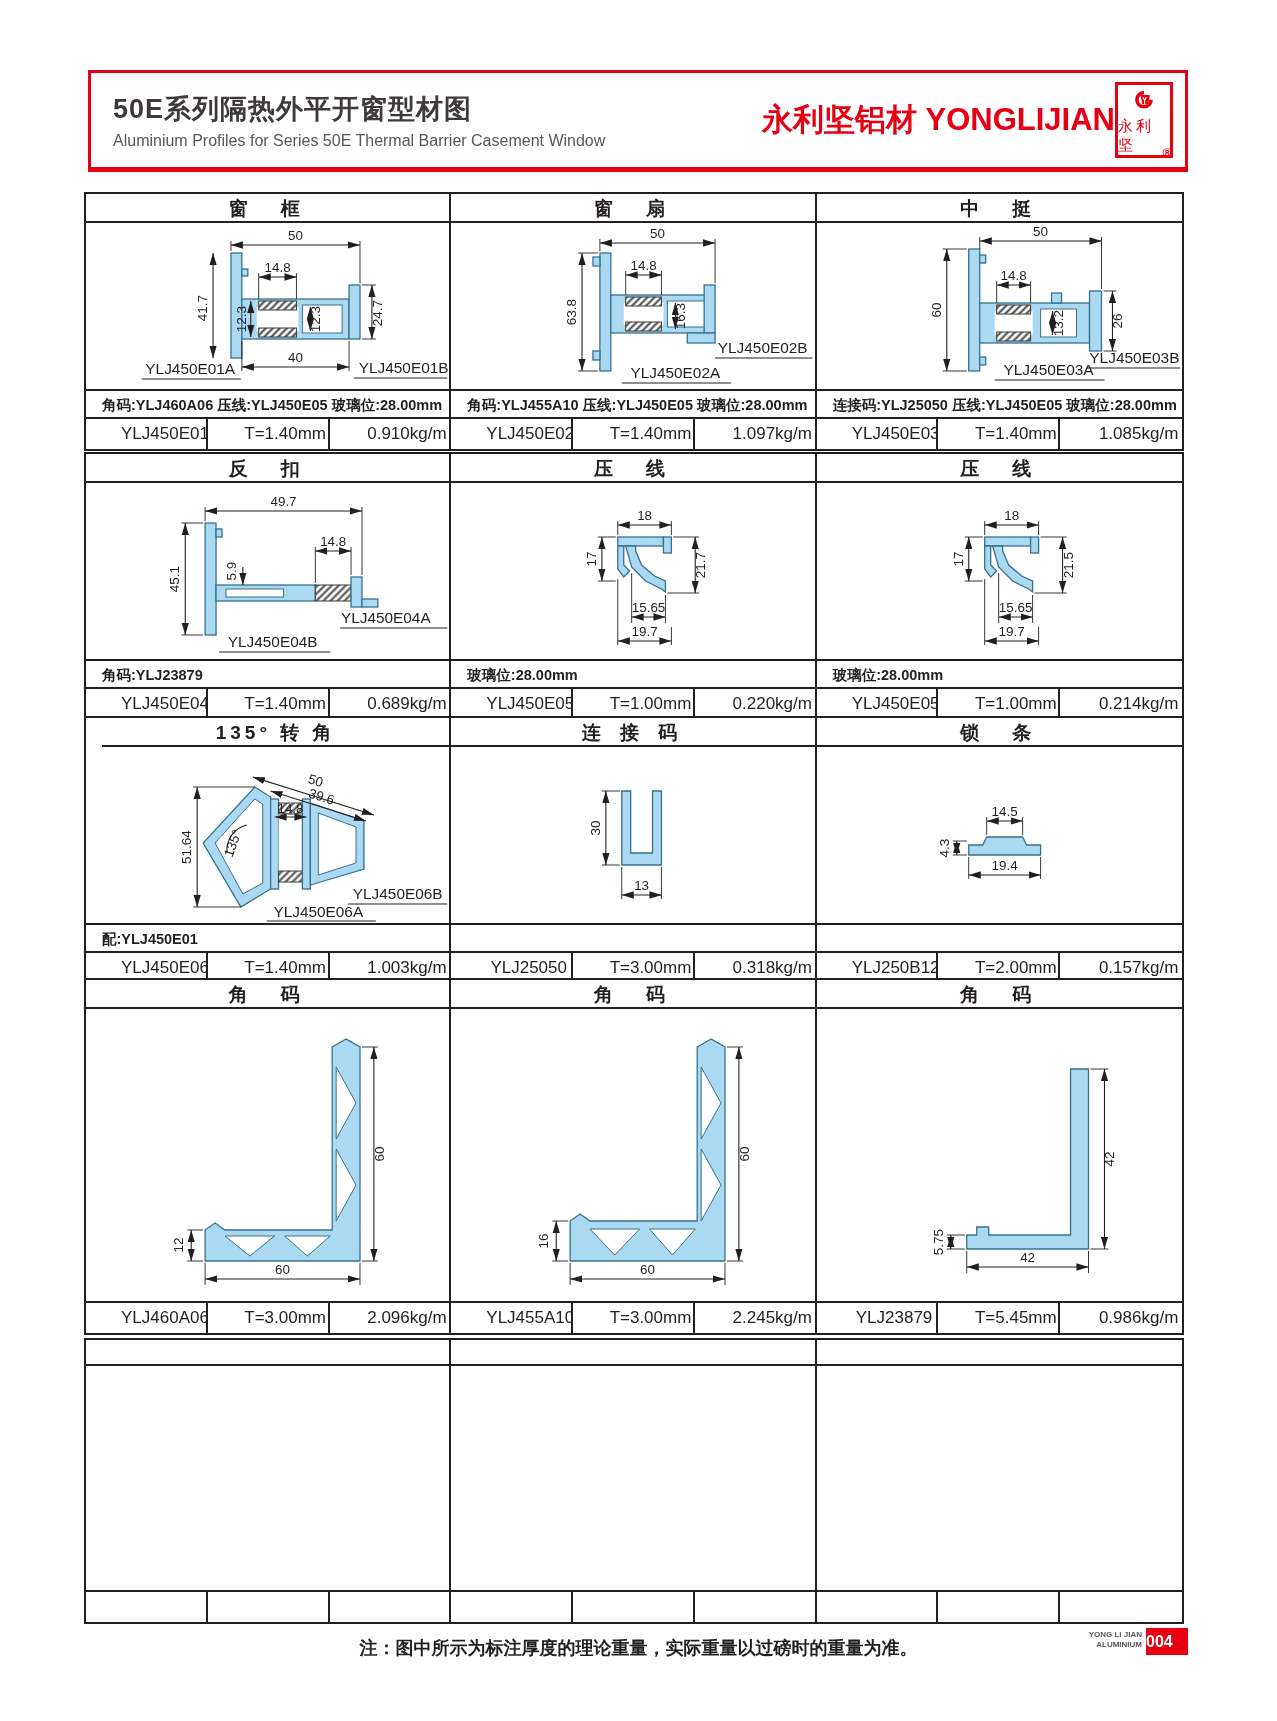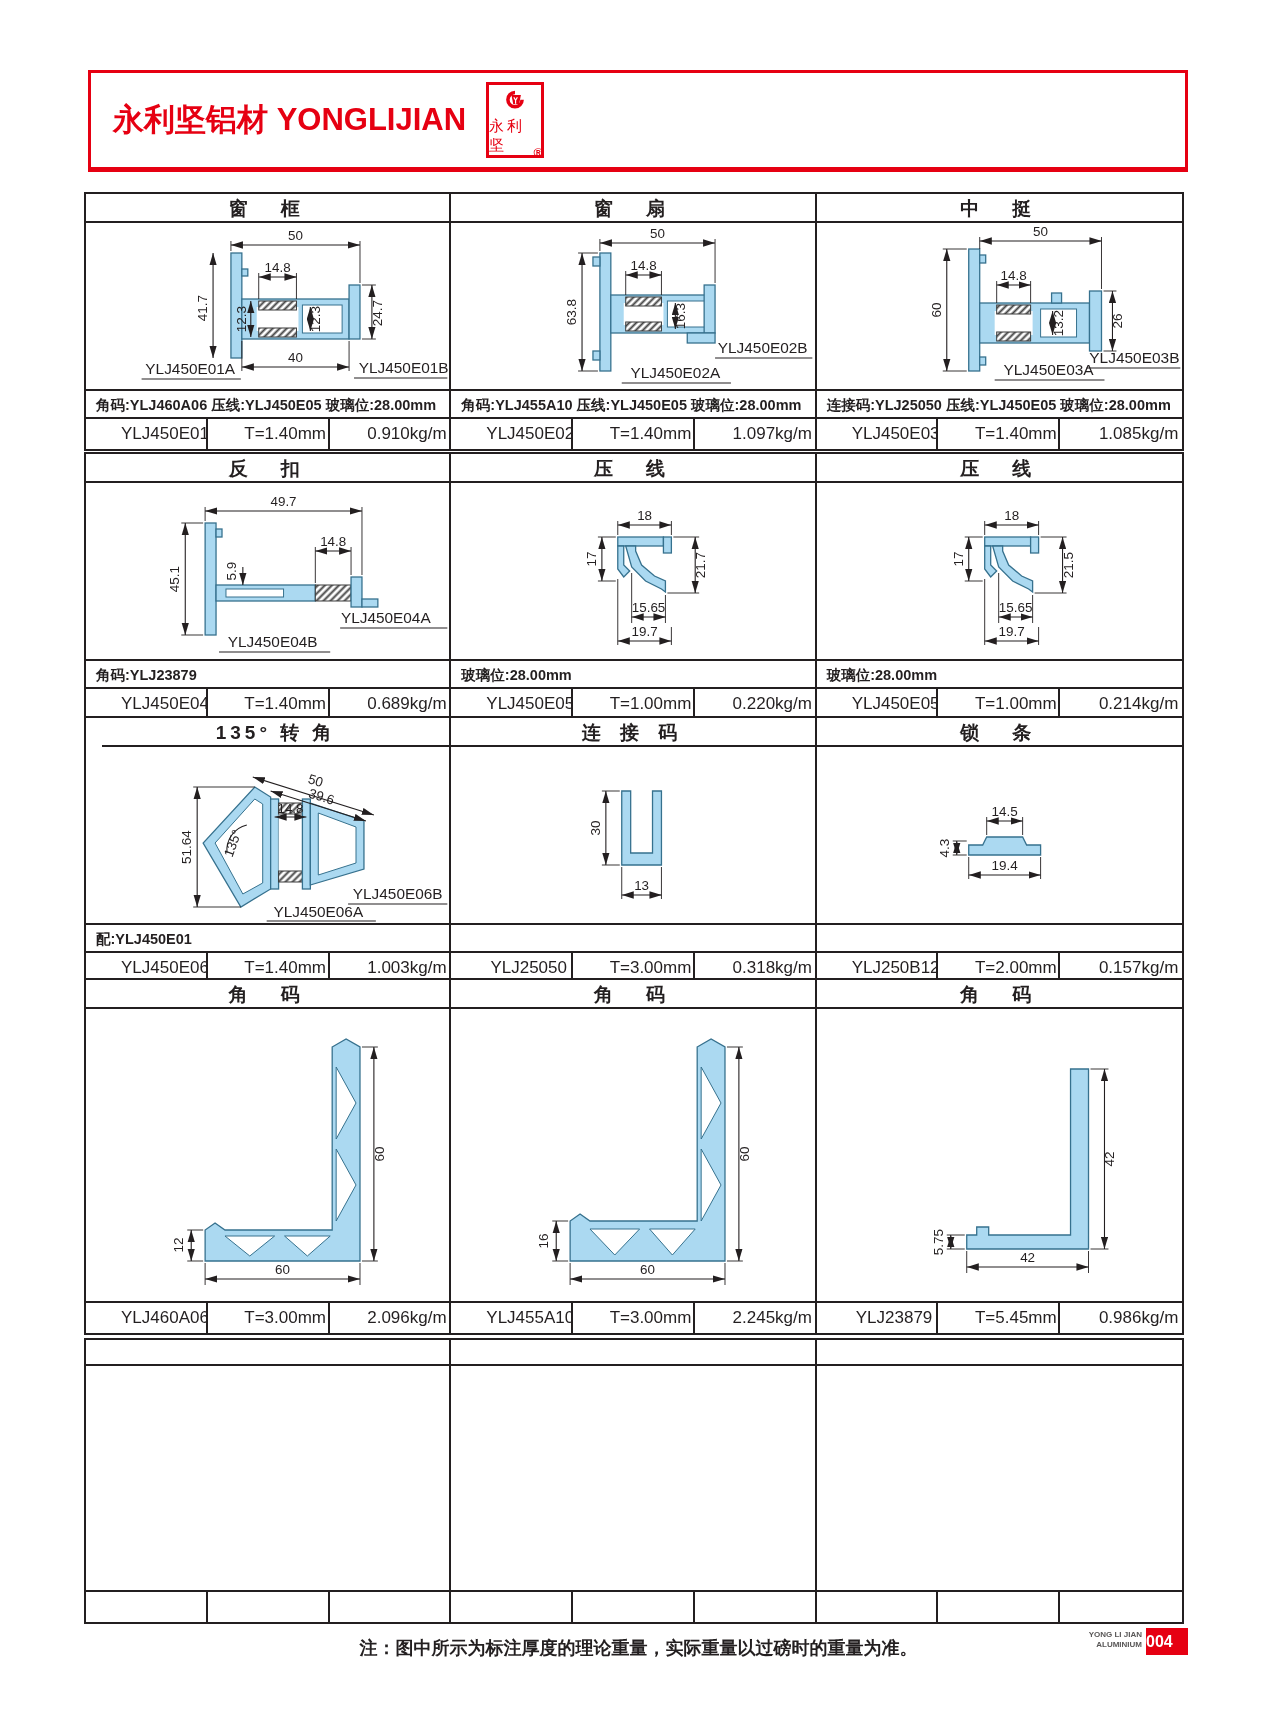--- a/index.html
+++ b/index.html
@@ -4,39 +4,39 @@
 <style>
   html,body{margin:0;padding:0;background:#fff;}
   .page{position:relative;width:1277px;height:1721px;background:#fff;overflow:hidden;
         font-family:"Liberation Sans","DejaVu Sans",sans-serif;color:#231f20;}
   
   .hdr{position:absolute;left:88px;top:70px;width:1100px;height:102px;border:3px solid #e60012;
        border-bottom-width:5px;box-sizing:border-box;display:flex;align-items:center;
        justify-content:space-between;padding:0 12px 0 22px;}
   .t-cn{font-size:27px;font-weight:bold;color:#3e3a39;letter-spacing:1px;}
   .t-en{font-size:16px;color:#595757;margin-top:5px;}
-  .brandwrap{display:flex;align-items:center;gap:20px;justify-content:flex-end;}
+  .brandwrap{display:flex;align-items:center;gap:0;justify-content:flex-end;}
   .brand{font-size:31px;font-weight:bold;color:#e60012;letter-spacing:0px;white-space:nowrap;}
   .logo{position:relative;width:58px;height:76px;border:3px solid #e60012;box-sizing:border-box;
         display:flex;flex-direction:column;align-items:center;justify-content:flex-start;padding-top:4px;}
   .logo-cap{font-size:15px;color:#e60012;letter-spacing:3px;font-weight:normal;margin-top:2px;}
   .rmark{position:absolute;right:-2px;top:60px;font-size:13px;color:#e60012;font-weight:bold;}
   
   .tbl{position:absolute;left:84px;width:1100px;border:2.5px solid #231f20;box-sizing:border-box;background:#fff;}
   .trow{display:grid;grid-template-columns:1fr 1fr 1fr;}
   .tc{border-right:2px solid #231f20;box-sizing:border-box;min-width:0;}
   .tc:last-child{border-right:none;}
   .ttl{height:29px;line-height:29px;text-align:center;font-size:19px;font-weight:bold;
        letter-spacing:7px;border-bottom:2px solid #231f20;}
   .draw{position:relative;overflow:hidden;}
   .h1 .draw{height:166px;} .h2 .draw{height:176px;} .h3 .draw{height:176px;}
   .h4 .draw{height:292px;} .h5 .draw{height:224px;}
   .draw svg{display:block;width:100%;height:100%;}
   .note{height:28px;border-top:2px solid #231f20;font-size:14.5px;font-weight:bold;
-        padding:5px 0 0 10px;box-sizing:border-box;white-space:nowrap;overflow:hidden;}
+        padding:5px 0 0 16px;box-sizing:border-box;white-space:nowrap;overflow:hidden;}
   .drow{display:grid;grid-template-columns:repeat(9,1fr);border-top:2px solid #231f20;}
   .dc{height:30px;line-height:30px;text-align:center;font-size:17px;border-right:2px solid #231f20;
       box-sizing:border-box;overflow:hidden;white-space:nowrap;padding-left:35px;}
   .dc:last-child{border-right:none;}
   .ehead{height:26px;border-bottom:2px solid #231f20;}
   
   .pf{fill:#abd9f1;stroke:#36718e;stroke-width:1.3;}
   .hv{fill:#ffffff;stroke:#36718e;stroke-width:1;}
   .wg{fill:#ffffff;stroke:none;}
   .br{fill:url(#hx);stroke:#3a3a3a;stroke-width:1;}
@@ -66,20 +66,24 @@
           <path d="M10,0L0,3L10,6z" fill="#231f20"></path>
         </marker>
   <pattern id="hx" patternUnits="userSpaceOnUse" width="5" height="5" patternTransform="rotate(45)">
           <rect width="5" height="5" fill="#fff"></rect>
           <line x1="2.5" y1="0" x2="2.5" y2="5" stroke="#444" stroke-width="2"></line>
         </pattern>
  </defs>
 </svg>
 
 <div class="hdr">
+  <div>
+    <div class="t-cn">50E系列隔热外平开窗型材图</div>
+    <div class="t-en">Aluminium Profiles for Series 50E Thermal Barrier Casement Window</div>
+  </div>
   <div class="brandwrap">
     <div class="brand"><span>永利坚铝材</span> <span>YONGLIJIAN</span></div>
     <div class="logo">
       <svg width="40" height="44" viewBox="0 0 40 44">
         <path d="M20,3 a15,15 0 1 0 15,15 h-6 a9,9 0 1 1 -9,-9 z" fill="#e60012"></path>
         <path d="M14,10 h16 l-3,16 h-10 z" fill="#e60012"></path>
         <path d="M18,14 l3,5 3,-5 M21,19 v6" stroke="#fff" stroke-width="2" fill="none"></path>
       </svg>
       <div class="logo-cap">永利坚</div>
       <div class="rmark">®</div>

